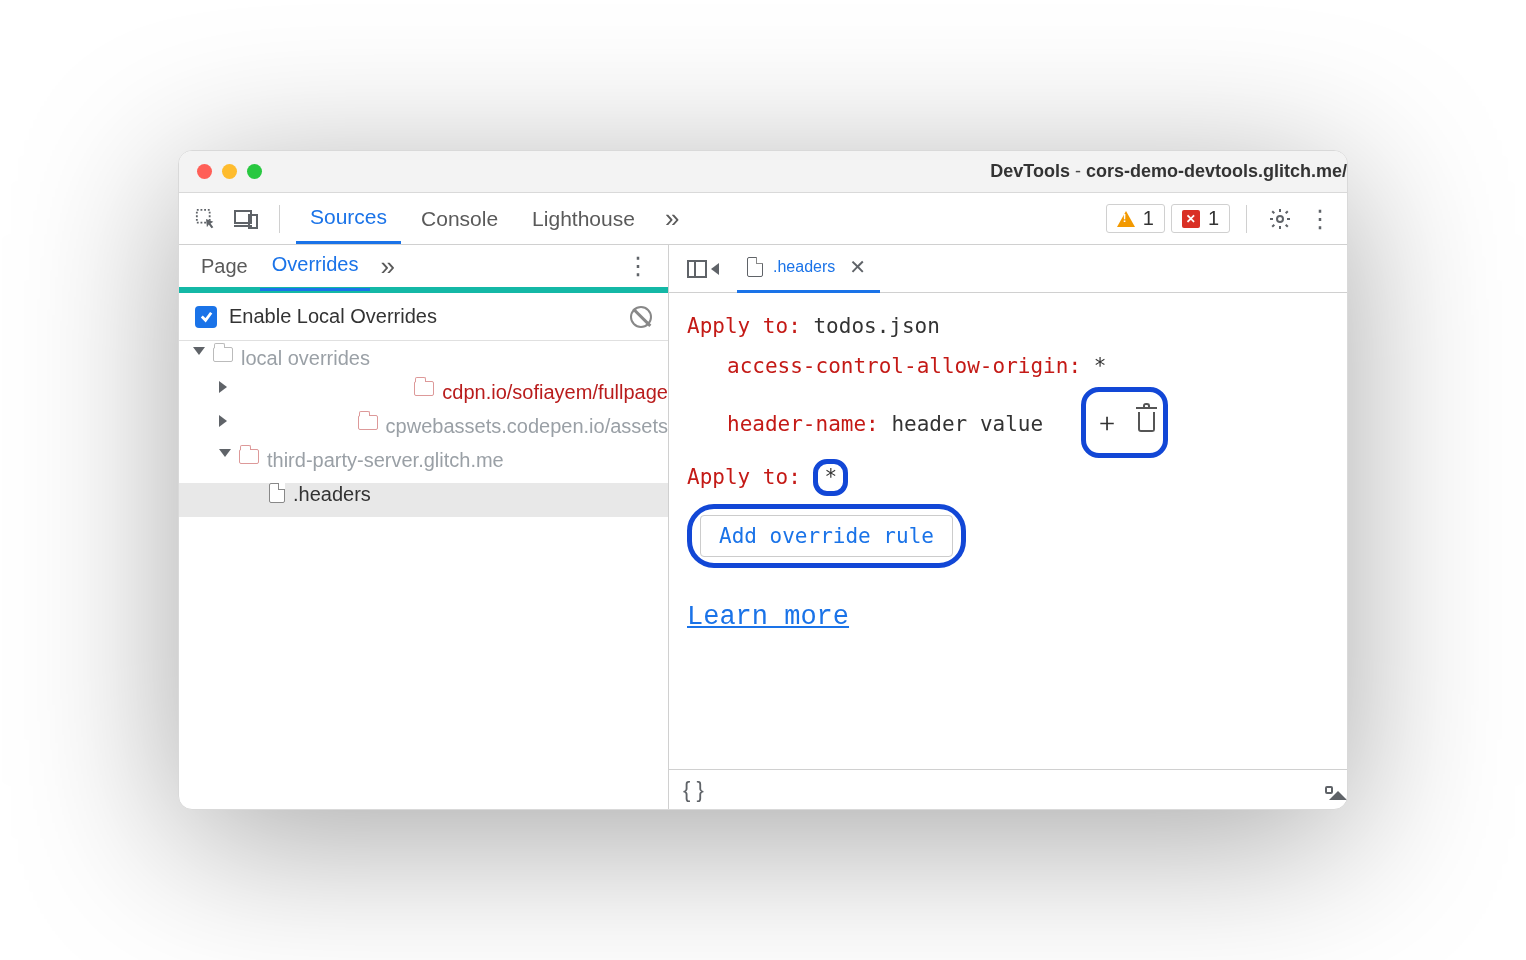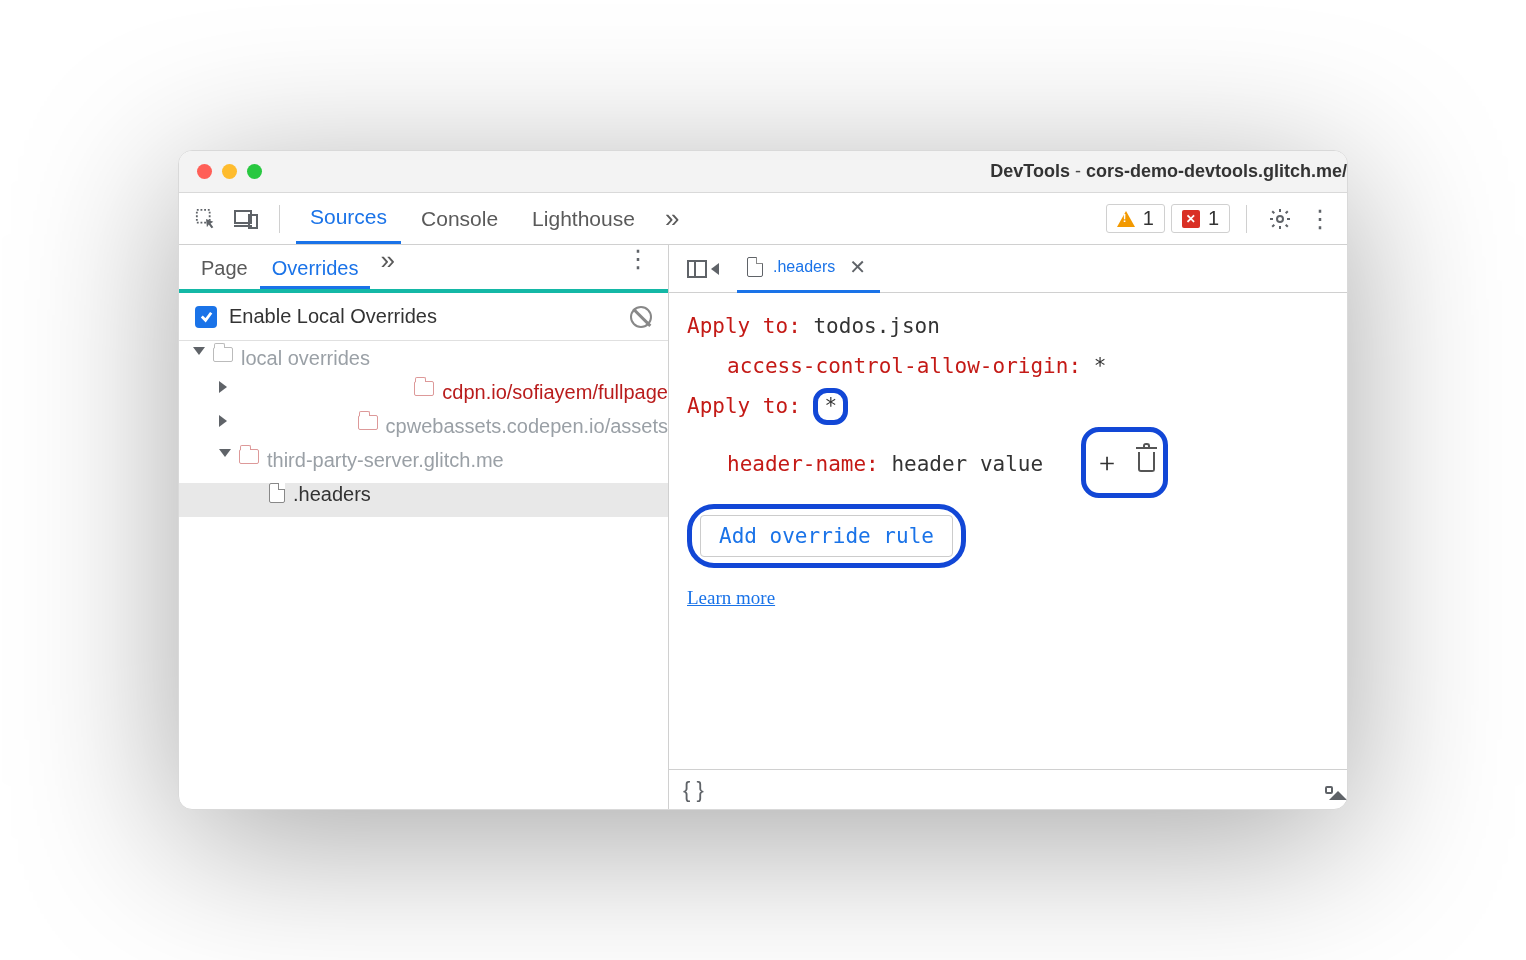--- a/index.html
+++ b/index.html
@@ -82,22 +82,22 @@
   .icon-btn { width:34px;height:34px;display:flex;align-items:center;justify-content:center;color:#5f6368;cursor:pointer; }
   
   .body { flex:1; display:flex; overflow:hidden; }
   .left {
     width: 490px;
     border-right:1px solid #d0d0d0;
     display:flex; flex-direction:column;
     font-size:20px;
   }
   .left-tabs {
-    height:48px; display:flex; padding:0 10px;
-    border-bottom:4px solid #14b8a6;
+    height:48px; display:flex; align-items:center; padding:0 10px;
+    border-bottom:6px solid #14b8a6;
     color:#5a5a5a;
   }
   .left-tabs .ltab { padding:12px 12px; cursor:pointer; }
   .left-tabs .ltab.active { color:#1a73e8; border-bottom:3px solid #1a73e8; }
   .left-tabs .lmore { padding:0 10px; font-size:26px; }
   .left-tabs .lspacer { flex:1; }
   .left-tabs .dots { font-size:24px; color:#5f6368; padding:0 8px; cursor:pointer; }
   .enable-row {
     height:48px; display:flex; align-items:center; gap:12px; padding:0 16px;
     border-bottom:1px solid #e0e0e0; color:#333;
@@ -139,21 +139,21 @@
   .editor .row-line{display:block;}
   .indent1{padding-left:40px;}
   .hl { border:5px solid #1247d6; border-radius:14px; padding:2px 6px; display:inline-block; line-height:1.1;}
   .hl-wide{border:5px solid #1247d6;border-radius:18px;padding:6px 8px;display:inline-flex;gap:18px;align-items:center;}
   .plus{font-size:26px;color:#333;cursor:pointer;}
   .trash{width:17px;height:20px;border:2px solid #555;border-top:none;position:relative;display:inline-block;cursor:pointer;border-radius:0 0 3px 3px;}
   .trash::before{content:"";position:absolute;top:-5px;left:-4px;right:-4px;height:2px;background:#555;}
   .trash::after{content:"";position:absolute;top:-9px;left:3px;right:3px;height:4px;border:2px solid #555;border-bottom:none;border-radius:3px 3px 0 0;}
   .btn-override{border:1px solid #ccc;border-radius:4px;padding:8px 18px;color:#1a73e8;font-size:21px;background:#fff;cursor:pointer;font-family:inherit;}
   .btn-wrap{display:inline-block;border-radius:27px;}
-  .learn{display:block;color:#1a73e8;text-decoration:underline;font-family:Liberation Serif, serif;font-size:19px;margin-top:12px;cursor:pointer;}
+  .learn{display:block;color:#1a73e8;text-decoration:underline;font-family:Liberation Mono, monospace;font-size:27px;margin-top:24px;cursor:pointer;}
   .statusbar{height:40px;border-top:1px solid #d0d0d0;display:flex;align-items:center;justify-content:space-between;padding:0 14px;color:#5f6368;font-size:22px;}
   .eject{width:18px;height:14px;position:relative;}
   .eject::before{content:"";position:absolute;left:0;right:0;top:0;width:0;height:0;border-left:9px solid transparent;border-right:9px solid transparent;border-bottom:9px solid #5f6368;margin:auto;}
   .eject::after{content:"";position:absolute;left:1px;right:1px;bottom:0;height:3px;background:#5f6368;}
   .eject-box{border:2px solid #5f6368;padding:3px 2px 1px 2px;border-radius:2px;cursor:pointer;}
 </style>
 </head>
 <body>
 
 <div class="shadow-wrap">
@@ -269,31 +269,31 @@
         </div>
       </div>
 
       <div class="editor">
         <span class="row-line">
           <span class="kw">Apply to</span><span class="kw">: </span><span class="val">todos.json</span>
         </span>
         <span class="row-line indent1">
           <span class="kw">access-control-allow-origin</span><span class="kw">: </span><span class="val">*</span>
         </span>
-        <span class="row-line">
-          <span class="kw">Apply to</span><span class="kw">: </span><span class="hl"><span class="val">*</span></span>
-        </span>
         <span class="row-line indent1">
           <span class="kw">header-name</span><span class="kw">: </span><span class="val">header value</span>
           &nbsp;
           <span class="hl-wide">
             <span class="plus">＋</span>
             <span class="trash"></span>
           </span>
         </span>
+        <span class="row-line">
+          <span class="kw">Apply to</span><span class="kw">: </span><span class="hl"><span class="val">*</span></span>
+        </span>
         <span class="row-line" style="margin-top:6px;">
           <span class="hl-wide btn-wrap">
             <button class="btn-override">Add override rule</button>
           </span>
         </span>
         <a class="learn">Learn more</a>
       </div>
 
       <div class="statusbar">
         <span>{ }</span>

